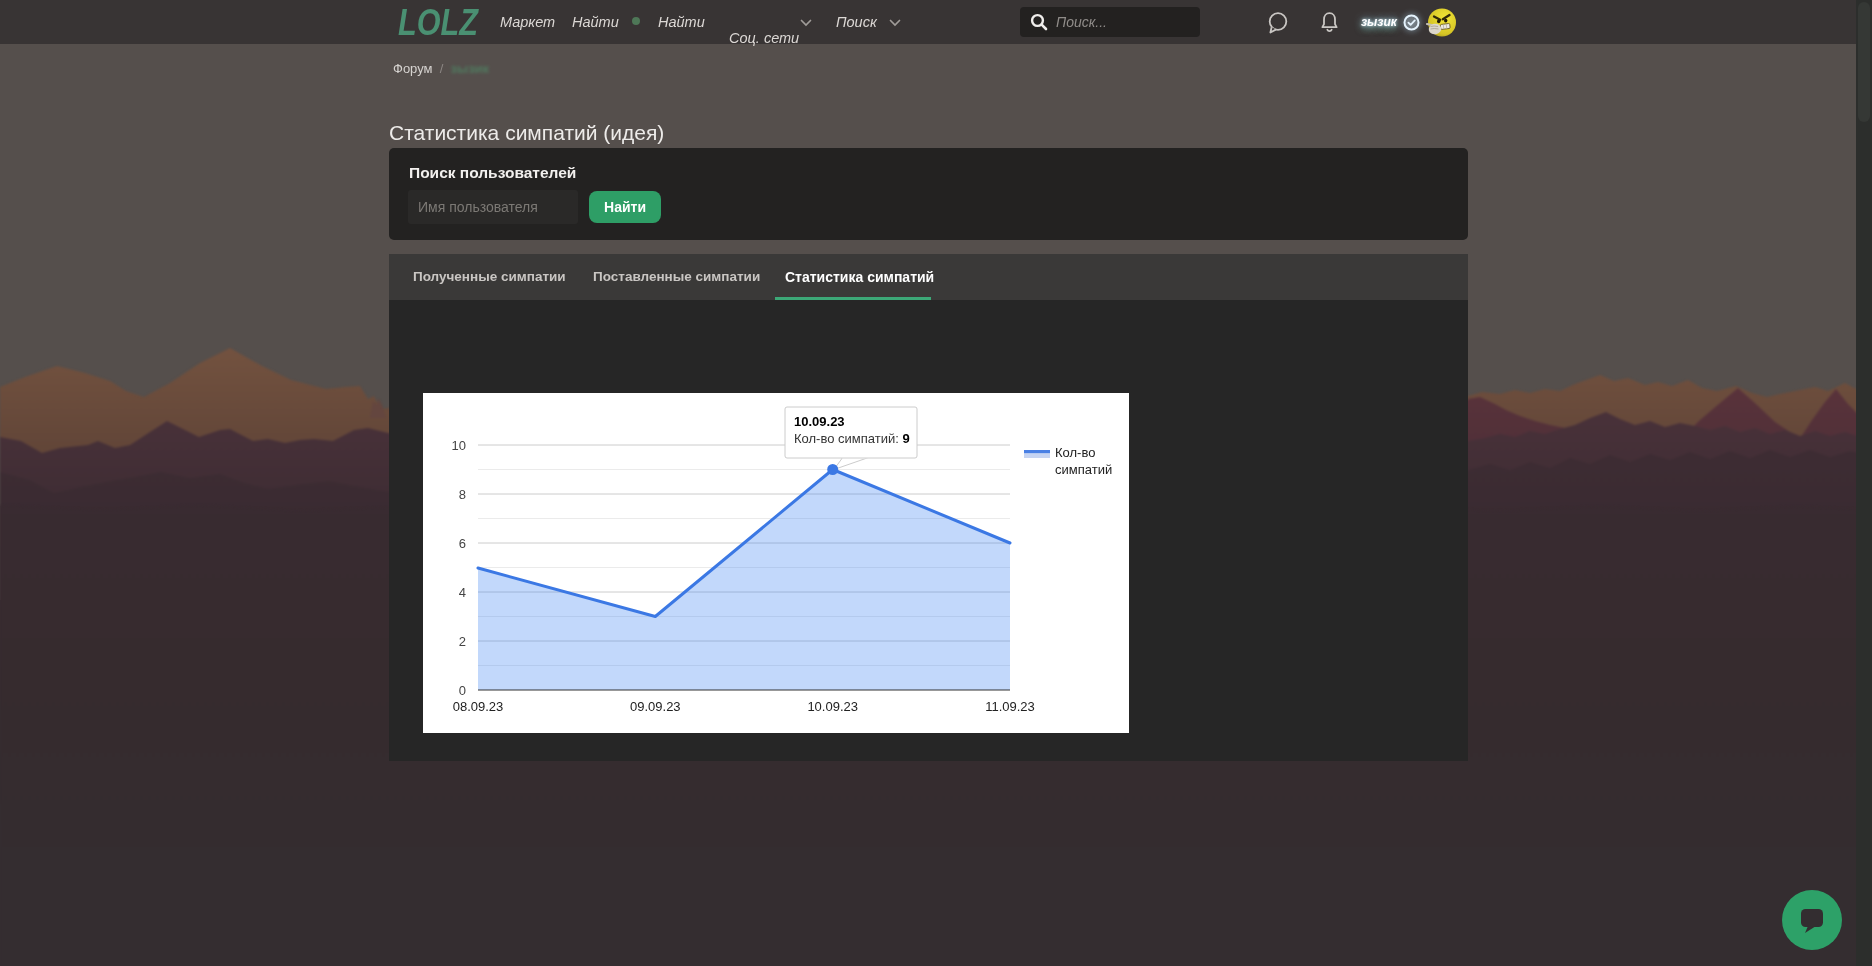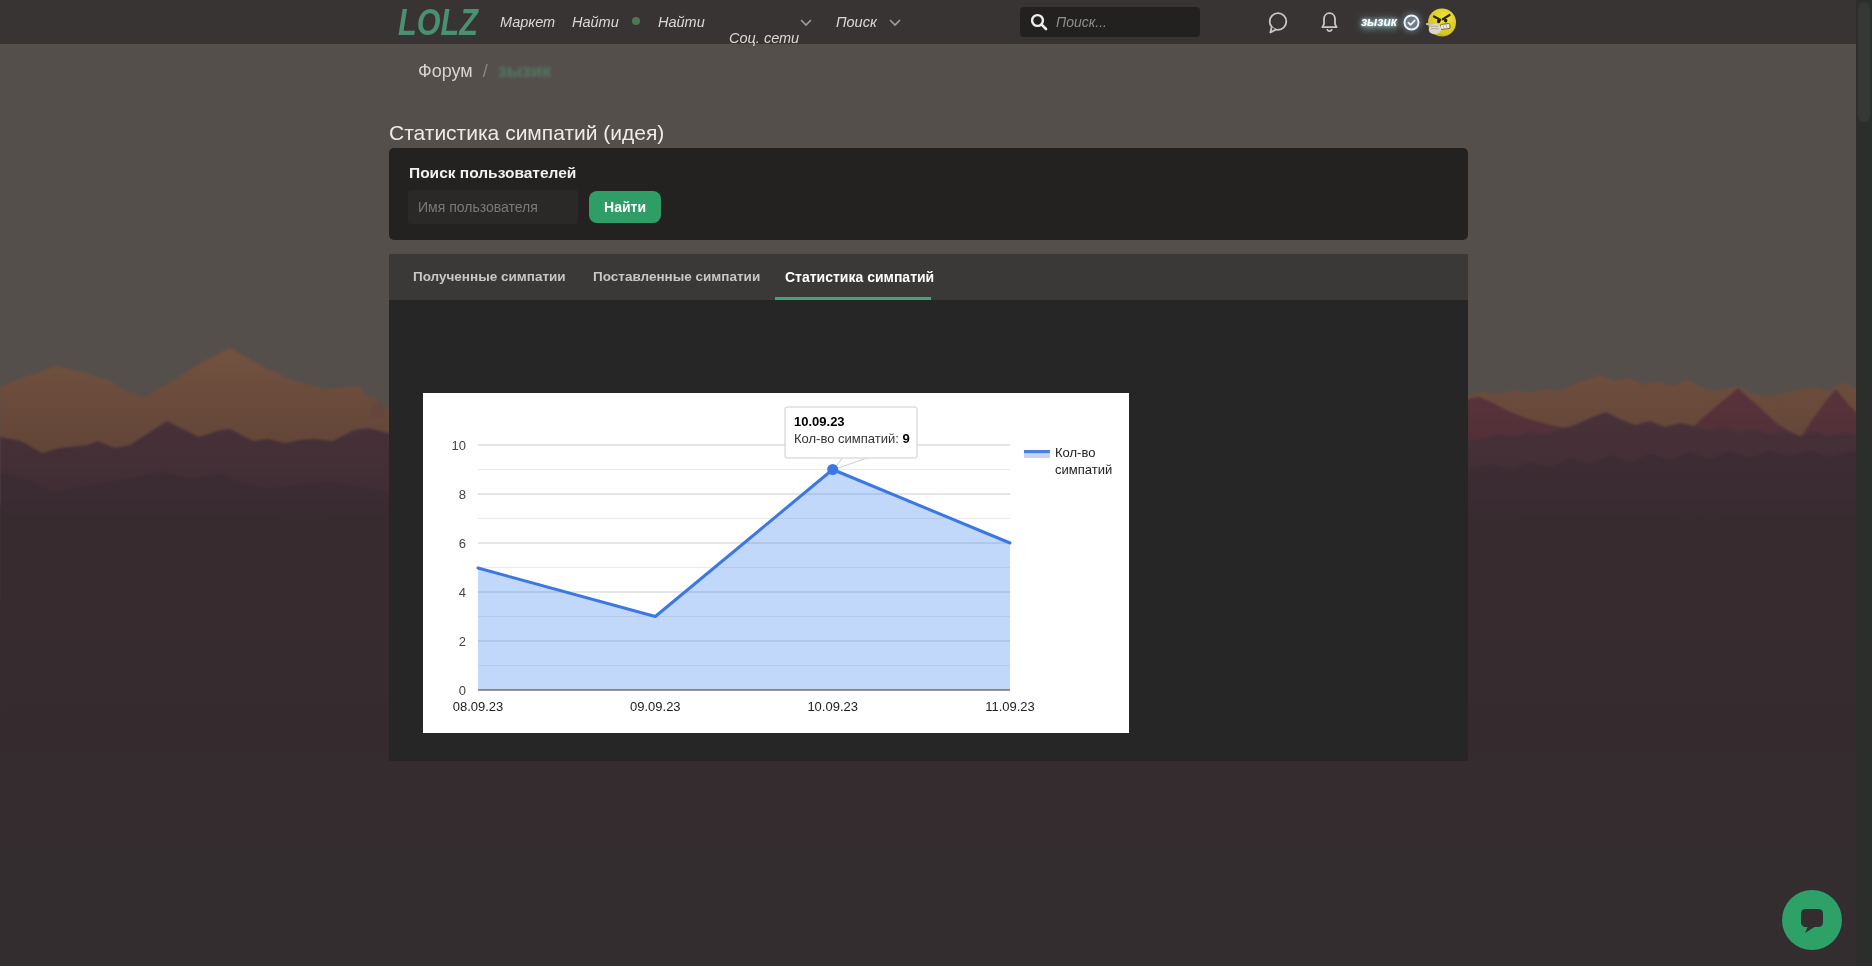--- a/index.html
+++ b/index.html
@@ -10,21 +10,21 @@
   .abs{position:absolute;}
   
   #nav{position:absolute;left:0;top:0;width:1872px;height:44px;background:#383434;z-index:5;font-style:italic;}
   .navitem{position:absolute;top:0;height:49px;line-height:44px;font-size:14.5px;color:#dcd8d5;}
   #logo{position:absolute;left:398px;top:0;height:44px;line-height:46px;
         font-size:36px;font-weight:bold;color:#4a9072;letter-spacing:0px;
         transform:scaleX(0.85);transform-origin:left center;}
   #navsearch{position:absolute;left:1020px;top:7px;width:180px;height:30px;background:#232120;border-radius:4px;}
   #navsearch span{position:absolute;left:36px;top:0;line-height:30px;font-size:14px;color:#908c89;}
   
-  #breadcrumb{position:absolute;left:393px;top:61px;font-size:18px;color:#d6d3d0;z-index:3;margin-left:25px;}
+  #breadcrumb{position:absolute;left:393px;top:61px;font-size:13px;color:#d6d3d0;z-index:3;}
   #heading{position:absolute;left:389px;top:103px;font-size:21px;font-weight:normal;color:#edebe9;z-index:3;margin-top:18px;}
   #searchpanel{position:absolute;left:389px;top:148px;width:1079px;height:92px;background:#232221;border-radius:5px;z-index:3;}
   #searchpanel .label{position:absolute;left:20px;top:16px;font-size:15.5px;font-weight:bold;color:#f2f0ee;}
   #searchpanel .input{position:absolute;left:19px;top:42px;width:170px;height:34px;background:#2a2928;border-radius:3px;}
   #searchpanel .input span{position:absolute;left:10px;top:0;line-height:34px;font-size:14px;color:#7c7975;}
   #searchpanel .btn{position:absolute;left:200px;top:43px;width:72px;height:32px;background:#2e9e66;border-radius:8px;
        text-align:center;line-height:32px;font-size:14px;font-weight:bold;color:#fff;}
   #tabs{position:absolute;left:389px;top:254px;width:1079px;height:46px;background:#3a3938;z-index:3;}
   #tabs .tab{position:absolute;top:0;height:46px;line-height:46px;font-size:13.5px;font-weight:bold;color:#c9c6c3;}
   #tabs .active{color:#ffffff;}

